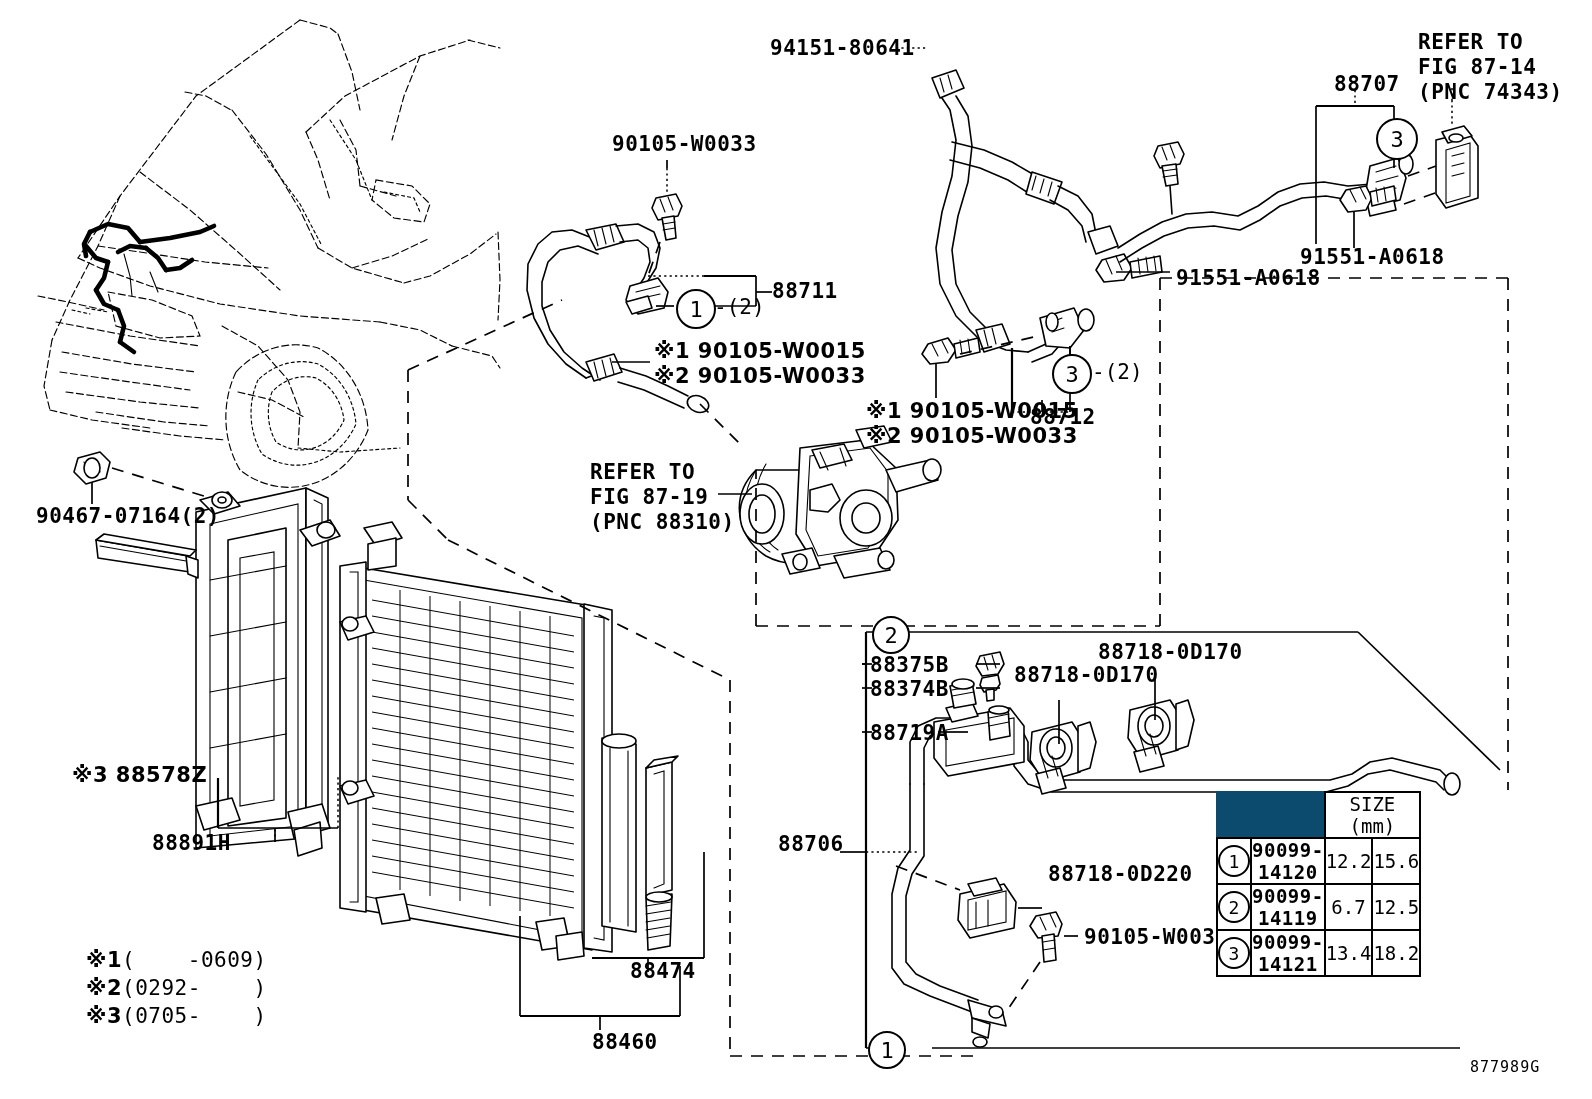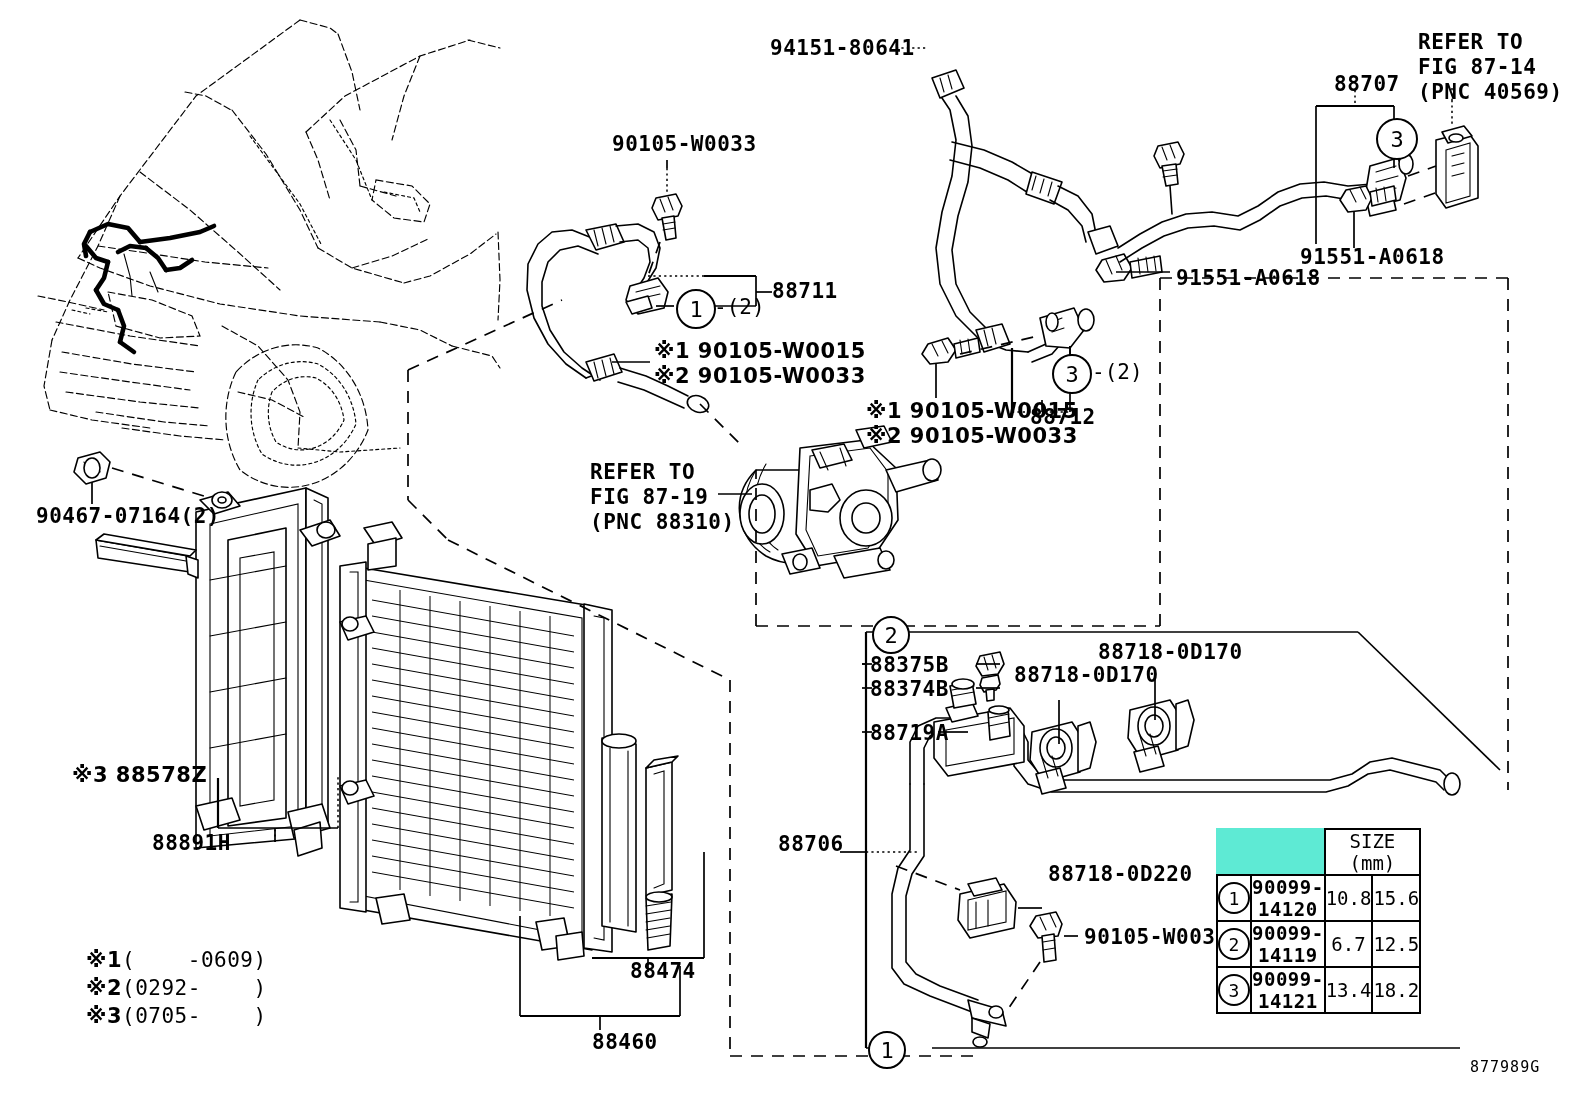--- a/index.html
+++ b/index.html
@@ -10,21 +10,21 @@
   .lbl{position:absolute;white-space:pre;font-family:"DejaVu Sans Mono","Liberation Mono",monospace;
        font-weight:bold;font-size:21px;letter-spacing:0.5px;line-height:25px;color:#000;}
   .lbl.thin{font-weight:normal;}
   .num-circ{position:absolute;border:2.5px solid #000;border-radius:50%;
             display:flex;align-items:center;justify-content:center;
             font-family:"DejaVu Sans Mono","Liberation Mono",monospace;
             font-size:22px;font-weight:normal;background:#fff;}
   .paren{position:absolute;font-family:"DejaVu Sans Mono","Liberation Mono",monospace;
          font-size:21px;font-weight:normal;white-space:pre;}
   
-  #sizetable{position:absolute;left:1216px;top:828px;border-collapse:collapse;background:#5eead4;}
+  #sizetable{position:absolute;left:1216px;top:791px;border-collapse:collapse;background:#0c4a6e;}
   #sizetable td,#sizetable th{border:2px solid #000;font-family:"DejaVu Sans Mono","Liberation Mono",monospace;
         font-size:19px;font-weight:bold;text-align:center;padding:0;height:41px;background:#fff;}
   #sizetable .hdr{font-weight:normal;font-size:19px;}
   #sizetable .pn{width:180px;letter-spacing:0.5px;text-align:center;}
   #sizetable .dim{width:56px;font-weight:normal;}
   #sizetable .mk{width:56px;border-right:2px solid #000;}
   #sizetable .blank{border:none;background:transparent;}
   .tcirc{display:inline-flex;width:28px;height:28px;border:2px solid #000;border-radius:50%;
          align-items:center;justify-content:center;font-size:18px;font-weight:normal;}
   #diagcode{position:absolute;left:1470px;top:1058px;font-size:15px;font-weight:normal;
@@ -531,21 +531,21 @@
 
 <div class="lbl" style="left:1030px;top:405px;">88712</div>
 <div class="num-circ" style="left:1052px;top:354px;width:36px;height:36px;">3</div>
 <div class="paren" style="left:1092px;top:360px;"><span>-</span><span>(2)</span></div>
 
 <div class="lbl" style="left:1334px;top:72px;">88707</div>
 <div class="num-circ" style="left:1376px;top:118px;width:38px;height:38px;">3</div>
 
 <div class="lbl" style="left:1418px;top:30px;">REFER TO</div>
 <div class="lbl" style="left:1418px;top:55px;">FIG 87-14</div>
-<div class="lbl" style="left:1418px;top:80px;">(PNC 40569)</div>
+<div class="lbl" style="left:1418px;top:80px;">(PNC 74343)</div>
 
 <div class="lbl" style="left:1300px;top:245px;">91551-A0618</div>
 <div class="lbl" style="left:1176px;top:266px;">91551-A0618</div>
 
 <div class="lbl" style="left:590px;top:460px;">REFER TO</div>
 <div class="lbl" style="left:590px;top:485px;">FIG 87-19</div>
 <div class="lbl" style="left:590px;top:510px;text-align:center;">(PNC 88310)</div>
 
 <div class="lbl" style="left:36px;top:504px;">90467-07164(2)</div>
 
@@ -577,21 +577,21 @@
 <table id="sizetable">
   <tbody>
         <tr>
     <td class="blank"></td>
     <td class="blank"></td>
     <td class="hdr" colspan="2">SIZE (mm)</td>
   </tr>
   <tr>
     <td class="mk"><span class="tcirc">1</span></td>
     <td class="pn">90099-14120</td>
-    <td class="dim">10.8</td>
+    <td class="dim">12.2</td>
     <td class="dim">15.6</td>
   </tr>
   <tr>
     <td class="mk"><span class="tcirc">2</span></td>
     <td class="pn">90099-14119</td>
     <td class="dim">6.7</td>
     <td class="dim">12.5</td>
   </tr>
   <tr>
     <td class="mk"><span class="tcirc">3</span></td>

